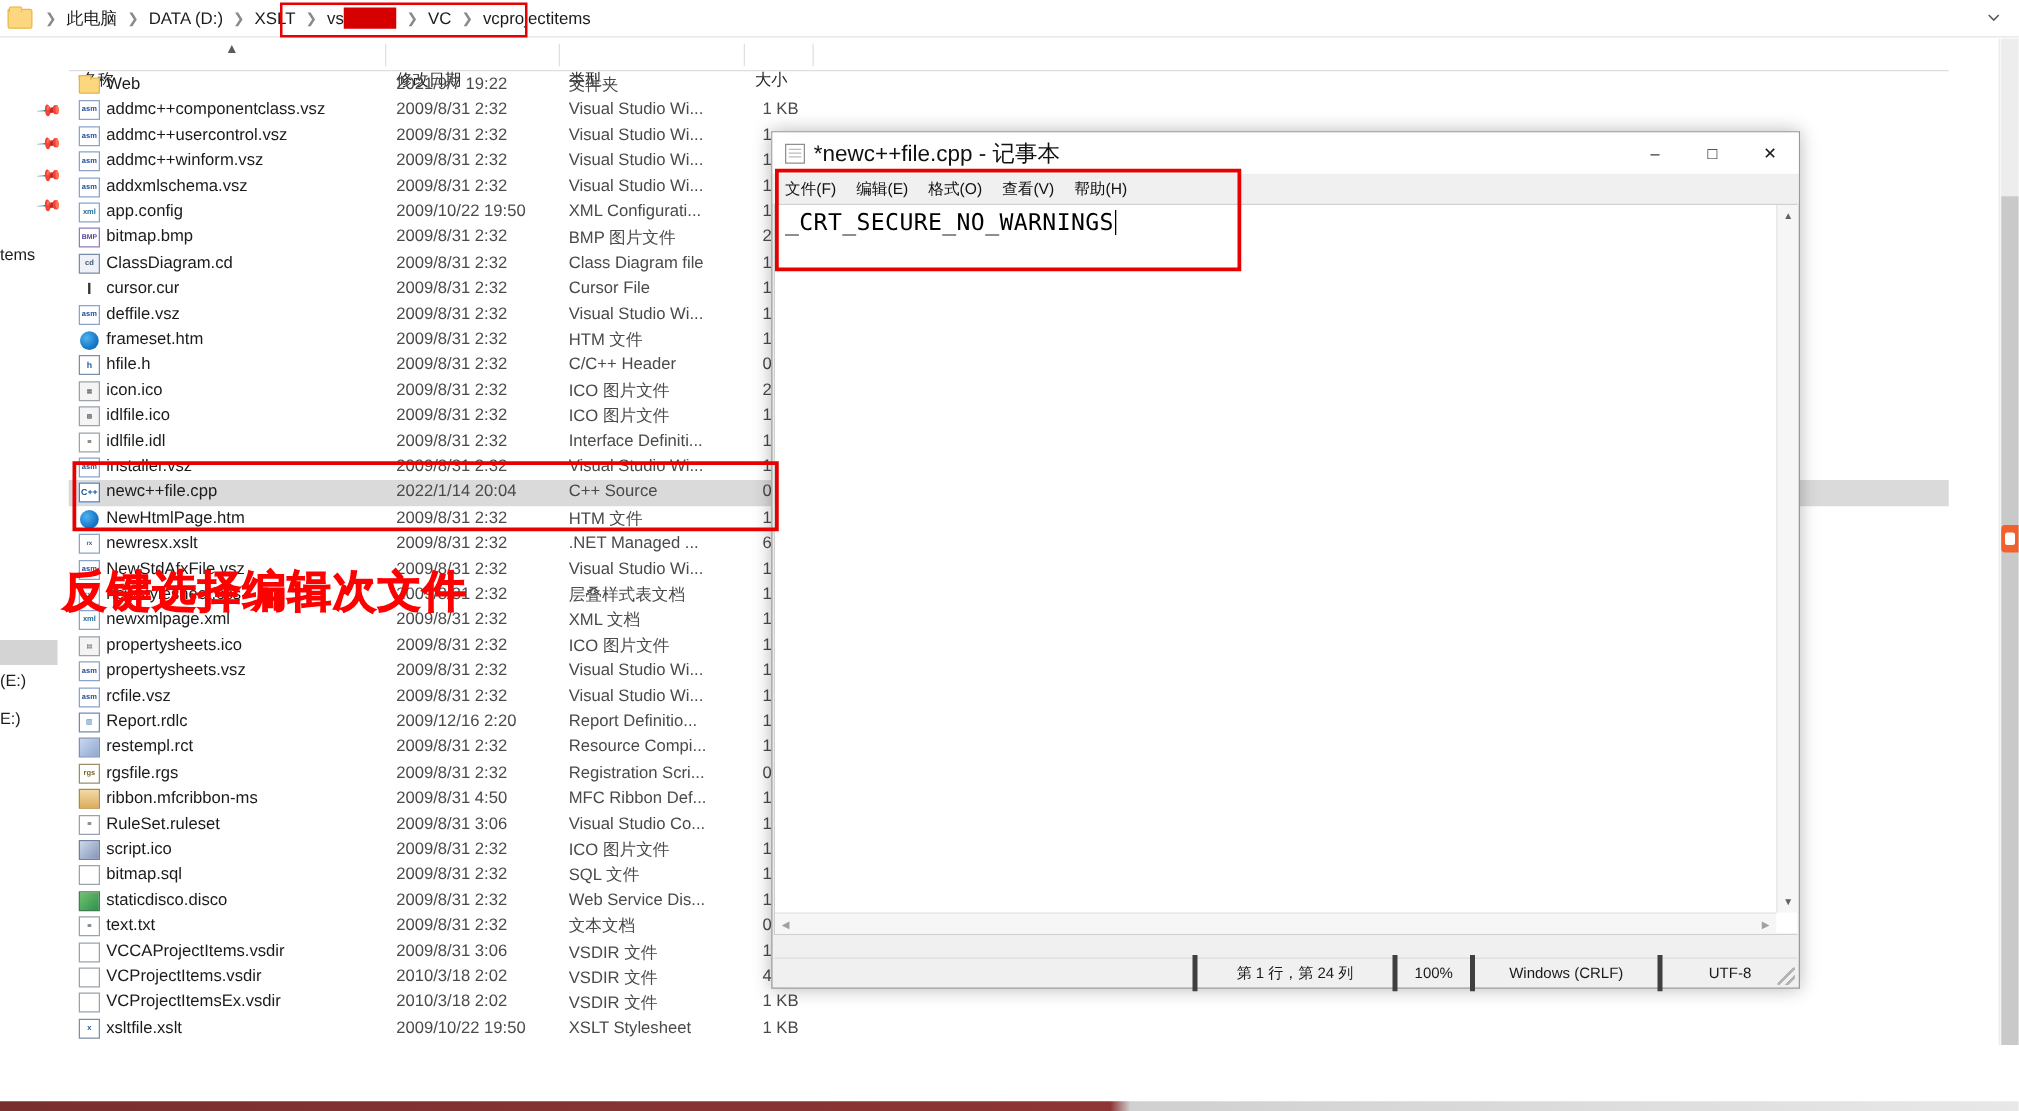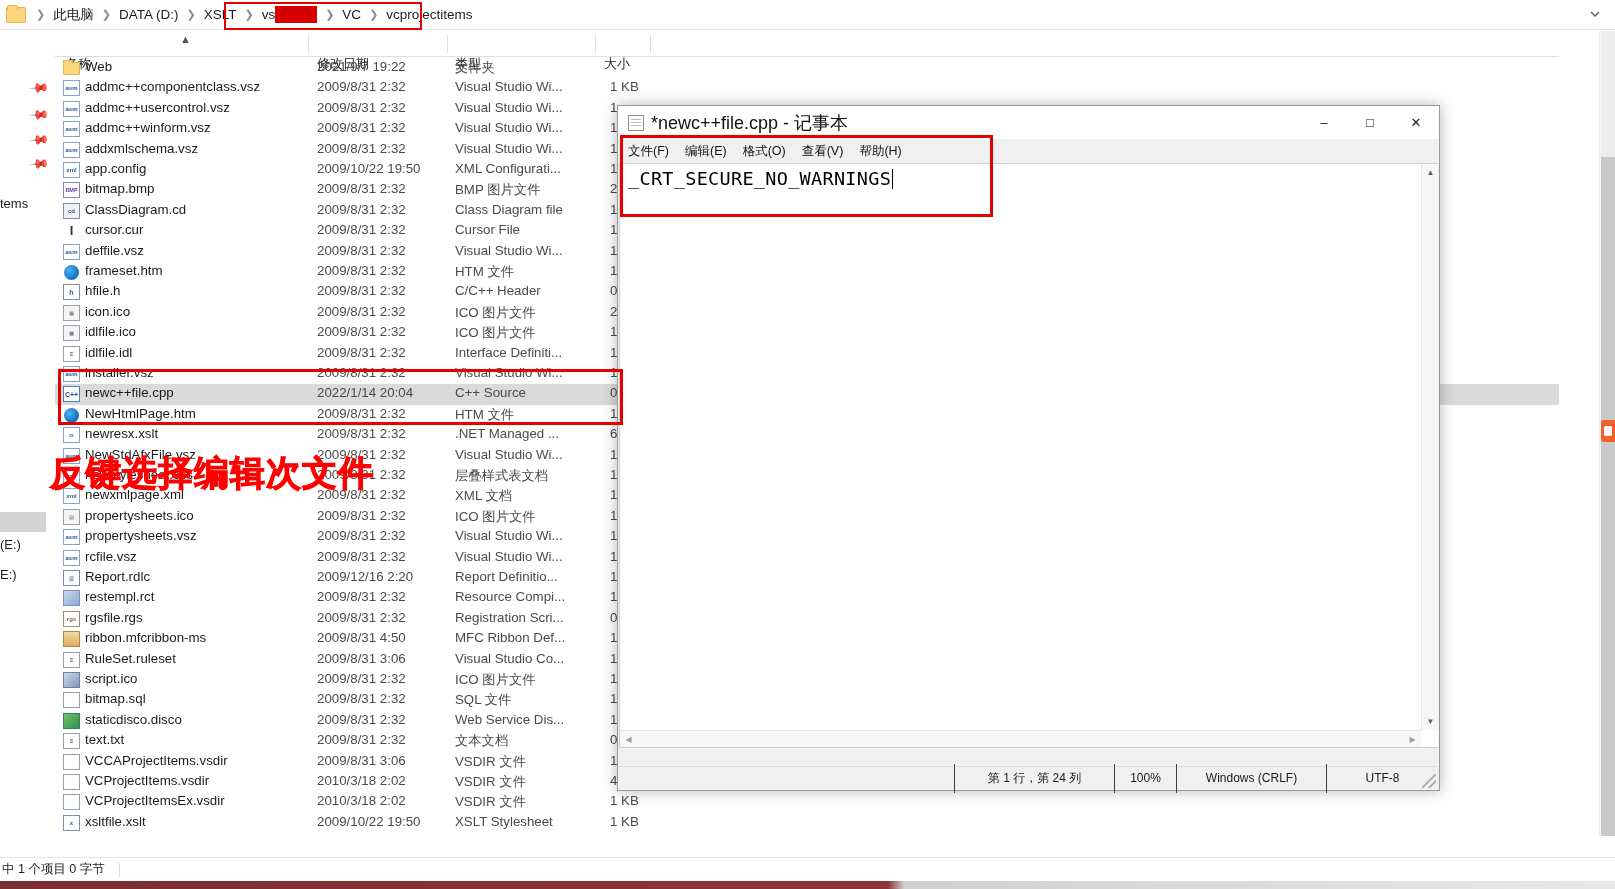--- a/index.html
+++ b/index.html
@@ -193,21 +193,21 @@
   .np-hscroll .arrow.lt { left: 0; }
   .np-hscroll .arrow.rt { right: 0; }
 
   .np-status {
     position: absolute; left: 1px; right: 1px; bottom: 1px; height: 23px;
     background: #f0f0f0; border-top: 1px solid #dcdcdc;
     display: flex; font-size: 12px; color: #1a1a1a; align-items: center;
   }
   .np-status .sp { flex: 1; }
   .np-status .seg {
-    border-left: 1px solid #404040; height: 29px; display: flex; align-items: center;
+    border-left: 4px solid #404040; height: 29px; display: flex; align-items: center;
     justify-content: center; white-space: nowrap;
   }
   .np-grip {
     position:absolute; right:2px; bottom:1px; width:14px; height:14px;
     background:
       linear-gradient(135deg, transparent 45%, #b4b4b4 45%, #b4b4b4 55%, transparent 55%),
       linear-gradient(135deg, transparent 70%, #b4b4b4 70%, #b4b4b4 80%, transparent 80%);
   }
 
   
@@ -601,20 +601,16 @@
     <div class="np-status">
       <div class="sp"></div>
       <div class="seg" style="width:160px;">第 1 行，第 24 列</div>
       <div class="seg" style="width:62px;">100%</div>
       <div class="seg" style="width:150px;">Windows (CRLF)</div>
       <div class="seg" style="width:112px;">UTF-8</div>
       <div class="np-grip"></div>
     </div>
   </div>
 
-  <div class="ex-status">
-    <span class="txt">中 1 个项目  0 字节</span>
-    <span class="vline"></span>
-  </div>
 
   <div class="bottom-edge"></div>
 
 </div>
 
 </body></html>

